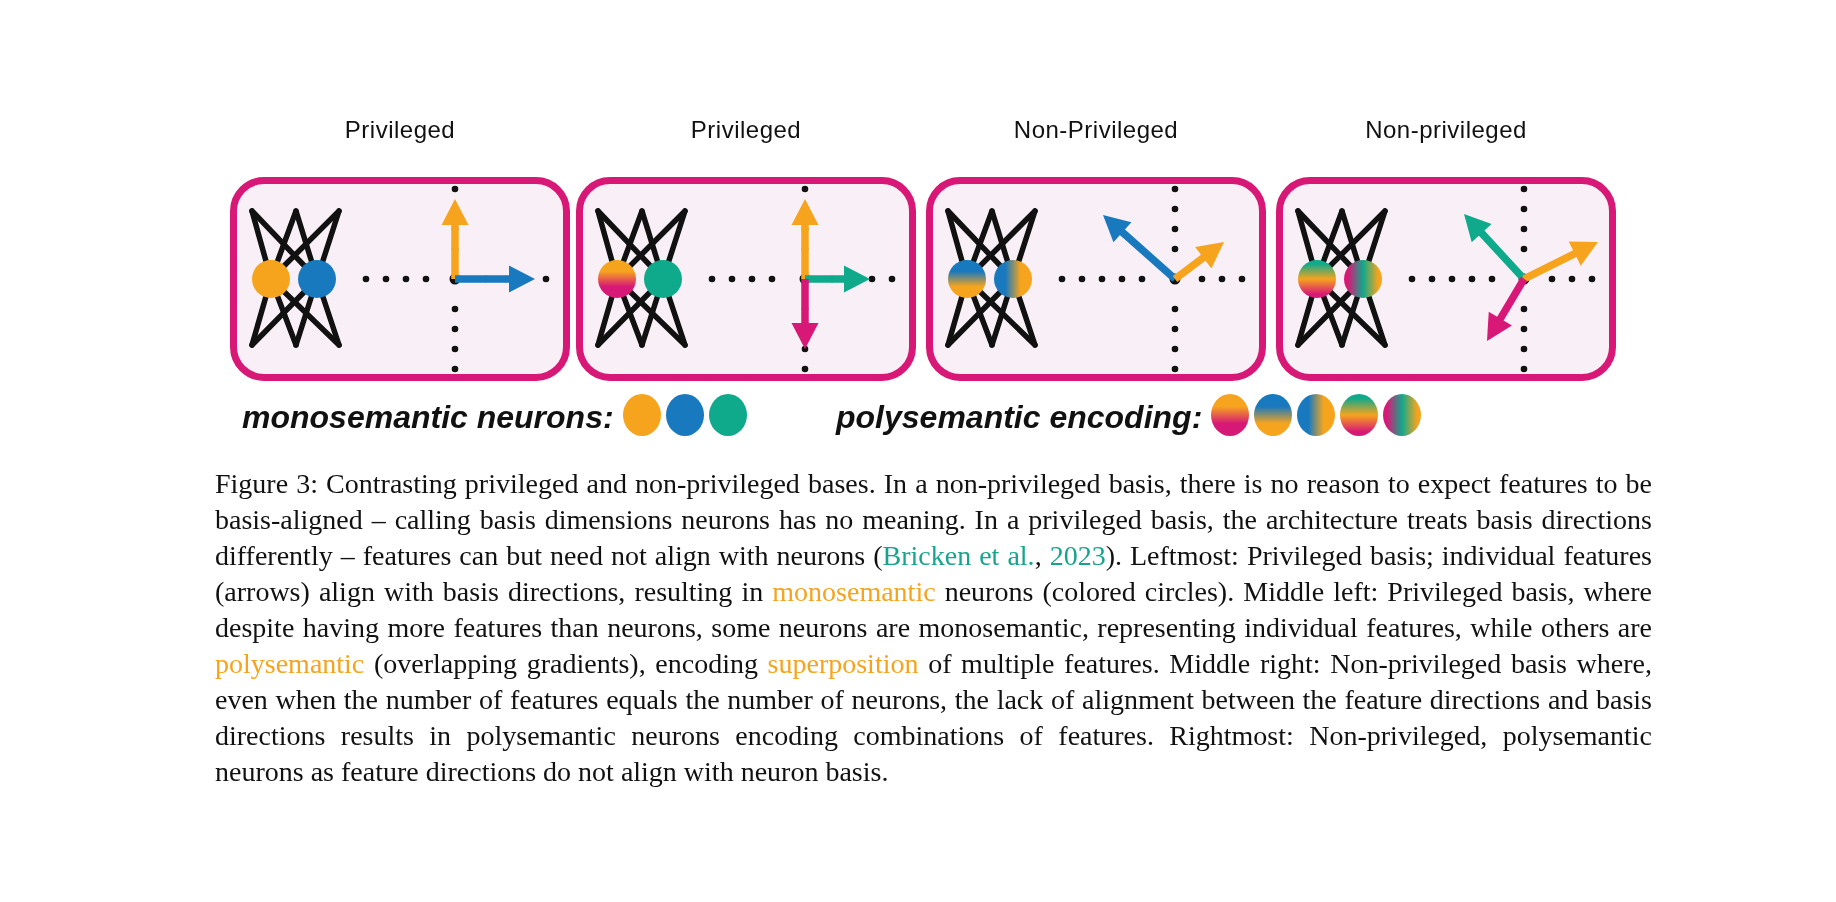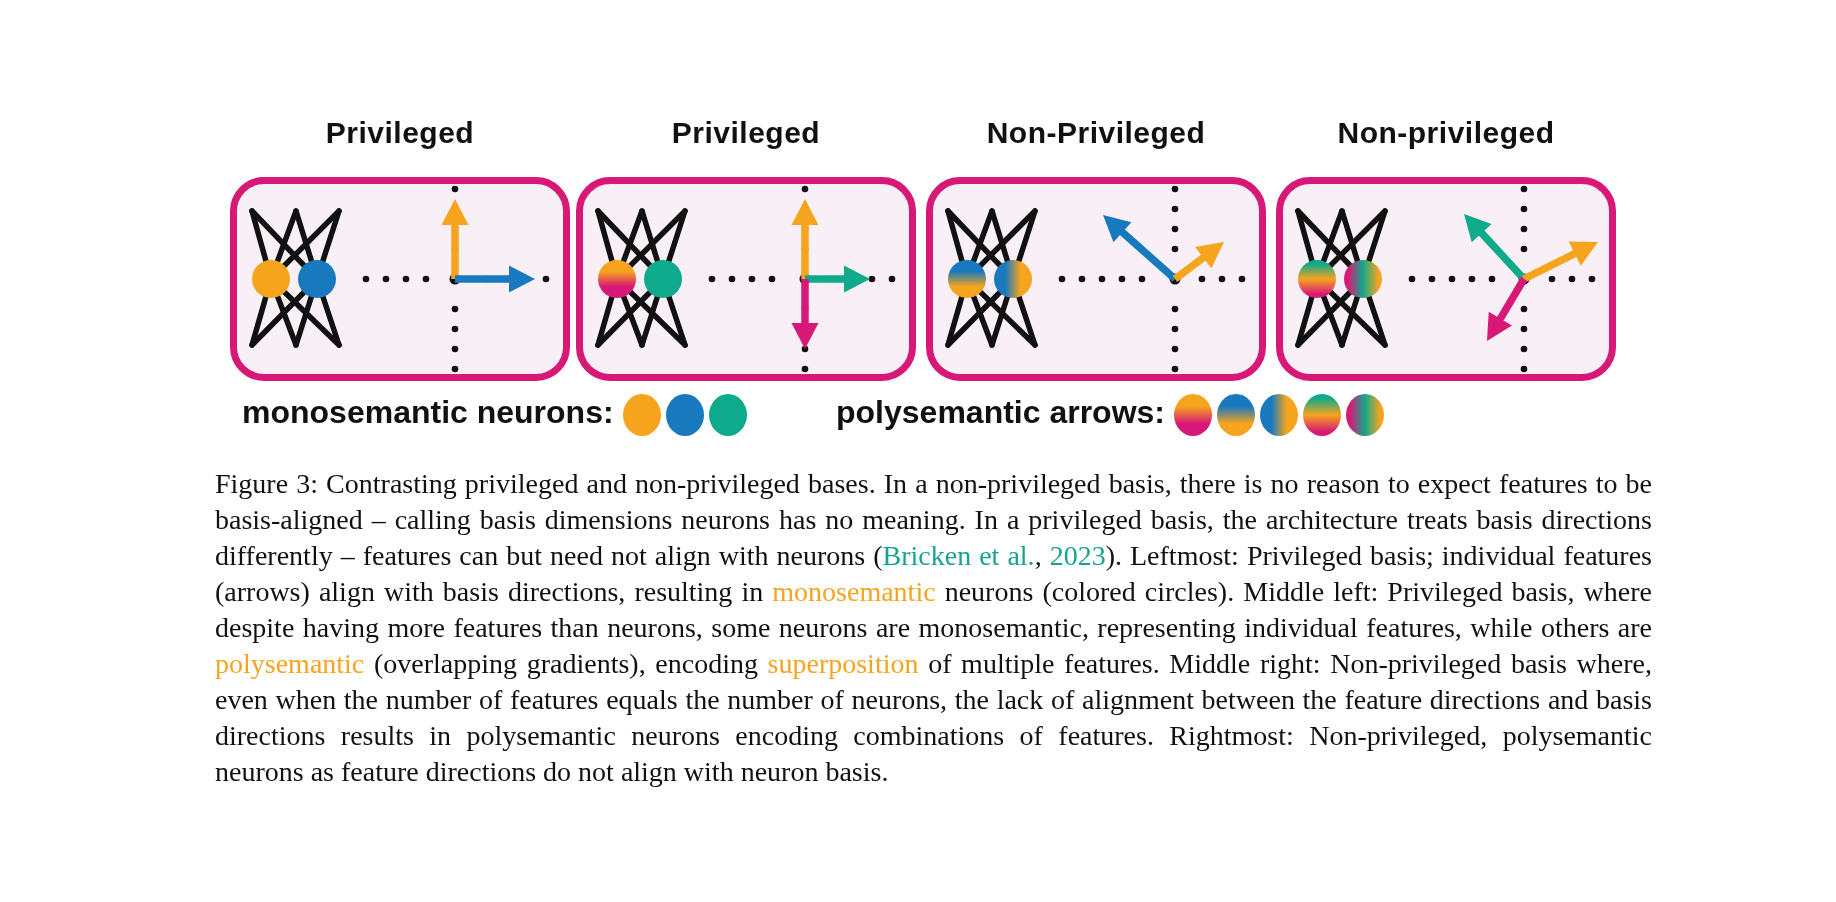--- a/index.html
+++ b/index.html
@@ -2,30 +2,30 @@
 <html style="--magenta: #D81876; --orange: #F6A41D; --blue: #1879BF; --teal: #0FA98C; --panel_fill: #F8F0F6; --cite: #17A48E; --line_black: #111111;"><head>
 <meta charset="utf-8">
 <style>
   html,body{margin:0;padding:0;}
   body{
     width:1836px;height:902px;position:relative;background:#ffffff;
     font-family:"Liberation Sans",sans-serif;overflow:hidden;color:#111;
   }
   .panel-title{
     position:absolute;top:116px;width:340px;text-align:center;
-    font-weight:bold;font-size:30px;color:#111;letter-spacing:0.5px;
+    font-weight:normal;font-size:24px;color:#111;letter-spacing:0.5px;
   }
   .panel{
     position:absolute;top:177px;width:340px;height:204px;box-sizing:border-box;
     border:7px solid var(--magenta);border-radius:34px;background:var(--panel_fill);
     overflow:hidden;
   }
   .panel svg{position:absolute;left:-7px;top:-7px;width:340px;height:204px;}
   .legend-group{
-    position:absolute;top:394px;display:flex;align-items:flex-start;
+    position:absolute;top:394px;display:flex;align-items:flex-end;font-style:italic;
   }
   .legend-label{
     font-weight:bold;font-size:32px;color:#111;white-space:nowrap;
   }
   .legend-circles{display:flex;gap:5px;margin-left:9px;}
   .legend-circle{width:38px;height:42px;border-radius:50%;}
   .caption{
     position:absolute;left:215px;top:466px;width:1437px;
     font-family:"Liberation Serif",serif;font-size:28px;line-height:36px;
     text-align:justify;color:#111;
@@ -272,21 +272,21 @@
 
   <div class="legend-group" style="left:242px">
     <span class="legend-label">monosemantic neurons:</span>
     <div class="legend-circles" id="mono-circles">
         <div class="legend-circle" style="background: rgb(246, 164, 29);"></div>
         <div class="legend-circle" style="background: rgb(24, 121, 191);"></div>
         <div class="legend-circle" style="background: rgb(15, 169, 140);"></div>
       </div>
   </div>
   <div class="legend-group" style="left:836px">
-    <span class="legend-label">polysemantic arrows:</span>
+    <span class="legend-label">polysemantic encoding:</span>
     <div class="legend-circles" id="poly-circles">
         <div class="legend-circle" style="background: linear-gradient(rgb(246, 164, 29) 30%, rgb(216, 24, 118) 70%);"></div>
         <div class="legend-circle" style="background: linear-gradient(rgb(24, 121, 191) 30%, rgb(246, 164, 29) 70%);"></div>
         <div class="legend-circle" style="background: linear-gradient(90deg, rgb(24, 121, 191) 30%, rgb(246, 164, 29) 70%);"></div>
         <div class="legend-circle" style="background: linear-gradient(rgb(15, 169, 140) 10%, rgb(246, 164, 29) 50%, rgb(216, 24, 118) 90%);"></div>
         <div class="legend-circle" style="background: linear-gradient(90deg, rgb(216, 24, 118) 10%, rgb(15, 169, 140) 50%, rgb(246, 164, 29) 90%);"></div>
       </div>
   </div>
 
   <div class="caption" id="caption"><span>Figure 3:  Contrasting privileged and non-privileged bases.  In a non-privileged basis, there is no reason to expect features to be basis-aligned – calling basis dimensions neurons has no meaning.  In a privileged basis, the architecture treats basis directions differently – features can but need not align with neurons (</span><span class="cite">Bricken et al.</span><span>, </span><span class="cite">2023</span><span>).  </span><span class="b">Leftmost:</span><span> Privileged basis; individual features (arrows) align with basis directions, resulting in </span><span class="hl">monosemantic</span><span> neurons (colored circles).  </span><span class="b">Middle left:</span><span> Privileged basis, where despite having more features than neurons, some neurons are monosemantic, representing individual features, while others are </span><span class="hl">polysemantic</span><span> (overlapping gradients), encoding </span><span class="hl">superposition</span><span> of multiple features.  </span><span class="b">Middle right:</span><span> Non-privileged basis where, even when the number of features equals the number of neurons, the lack of alignment between the feature directions and basis directions results in polysemantic neurons encoding combinations of features.  </span><span class="b">Rightmost:</span><span> Non-privileged, polysemantic neurons as feature directions do not align with neuron basis.</span></div>

